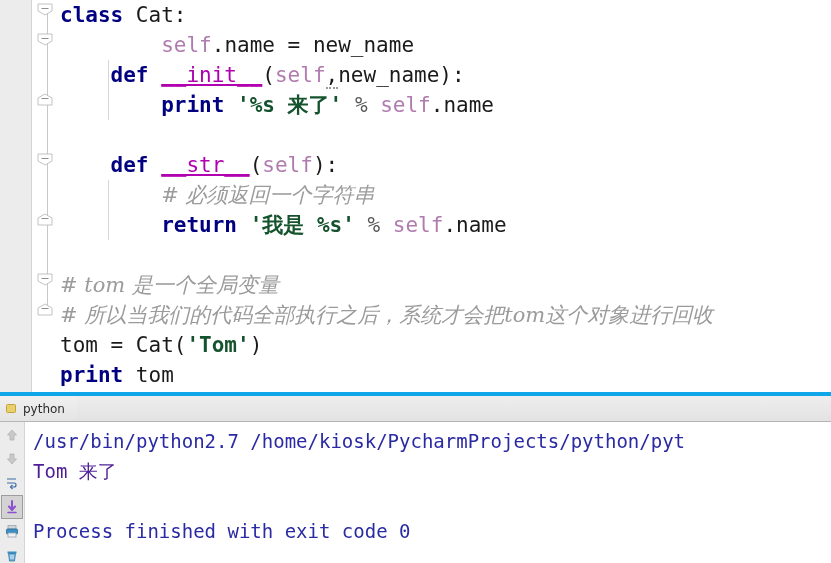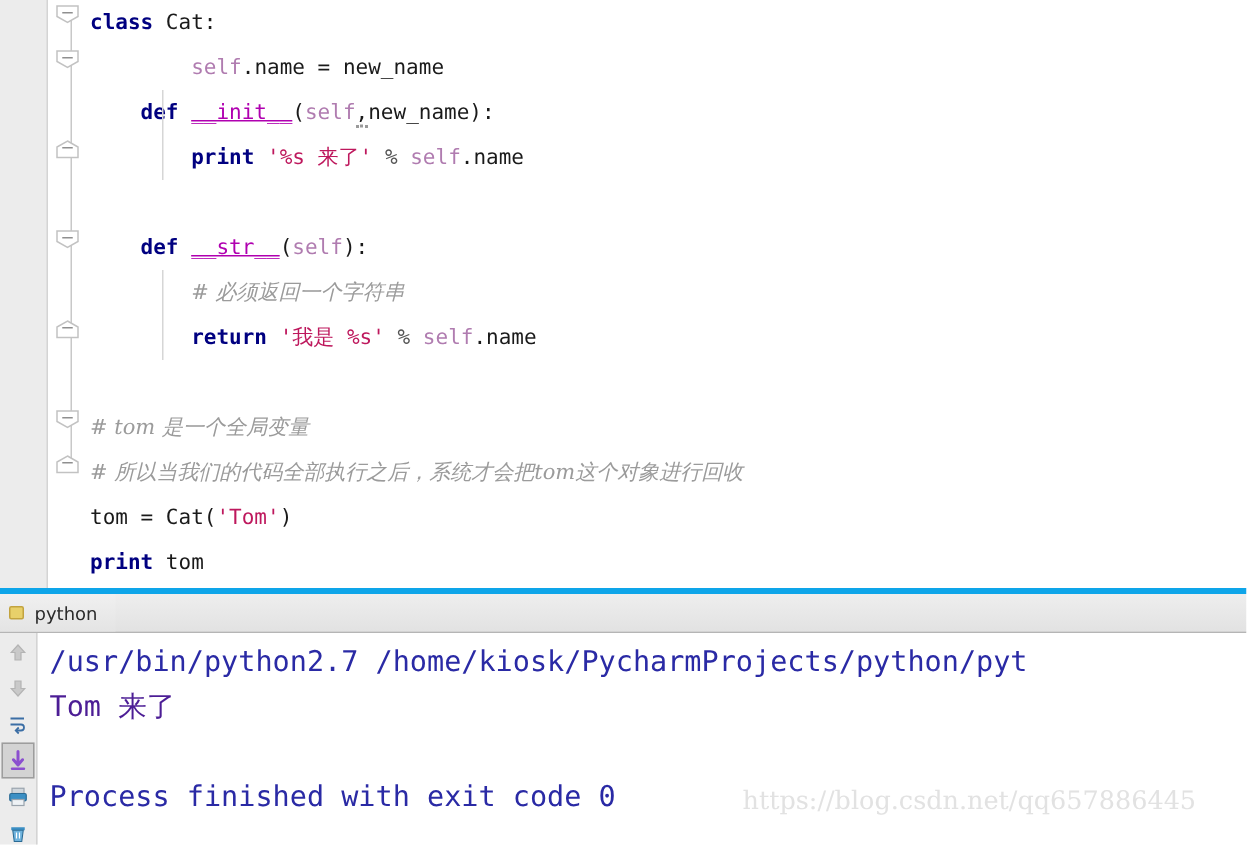--- a/index.html
+++ b/index.html
@@ -66,37 +66,37 @@
 
   .code-area {
     position: absolute;
     left: 60px; top: 0;
     right: 0; bottom: 0;
     overflow: hidden;
   }
   .code-line {
     height: 30px;
     line-height: 30px;
-    font-size: 14px;
+    font-size: 21px;
     white-space: pre;
     letter-spacing: 0px;
     font-family: "DejaVu Sans Mono", "Liberation Mono", monospace;
   }
   
   .indent-guide {
     position: absolute;
     width: 1px;
     background: #d6d6d6;
   }
 
   .t-kw     { color: #000080; font-weight: bold; }
   .t-plain  { color: #1a1a1a; }
   .t-func   { color: #b000b0; text-decoration: underline; }
   .t-self   { color: #b07cb0; }
-  .t-str    { color: #be185d; font-weight: normal; }
+  .t-str    { color: #14532d; font-weight: bold; }
   .t-op     { color: #555555; }
   .t-comment{
     color: #9b9b9b;
     font-style: italic;
     font-family: "DejaVu Serif", "Liberation Serif", serif;
   }
   .squiggle {
     border-bottom: 2px dotted #9a9a9a;
   }
 
@@ -338,15 +338,14 @@
         <div id="console-lines">
             <div class="console-line c-link">/usr/bin/python2.7 /home/kiosk/PycharmProjects/python/pyt</div>
             <div class="console-line c-out">Tom 来了</div>
             <div class="console-line c-out">&nbsp;</div>
             <div class="console-line c-link">Process finished with exit code 0</div>
           </div>
       </div>
     </div>
   </div>
 
-  <div class="watermark">https://blog.csdn.net/qq657886445</div>
 
 </div>
 
 </body></html>

